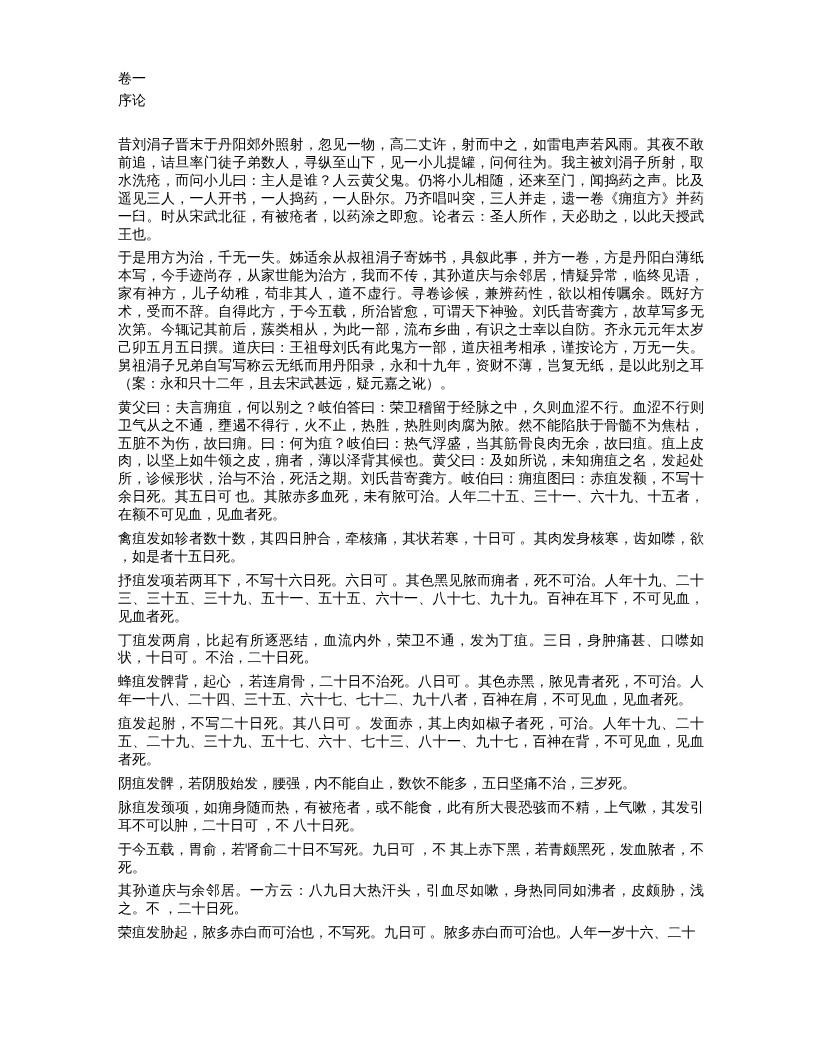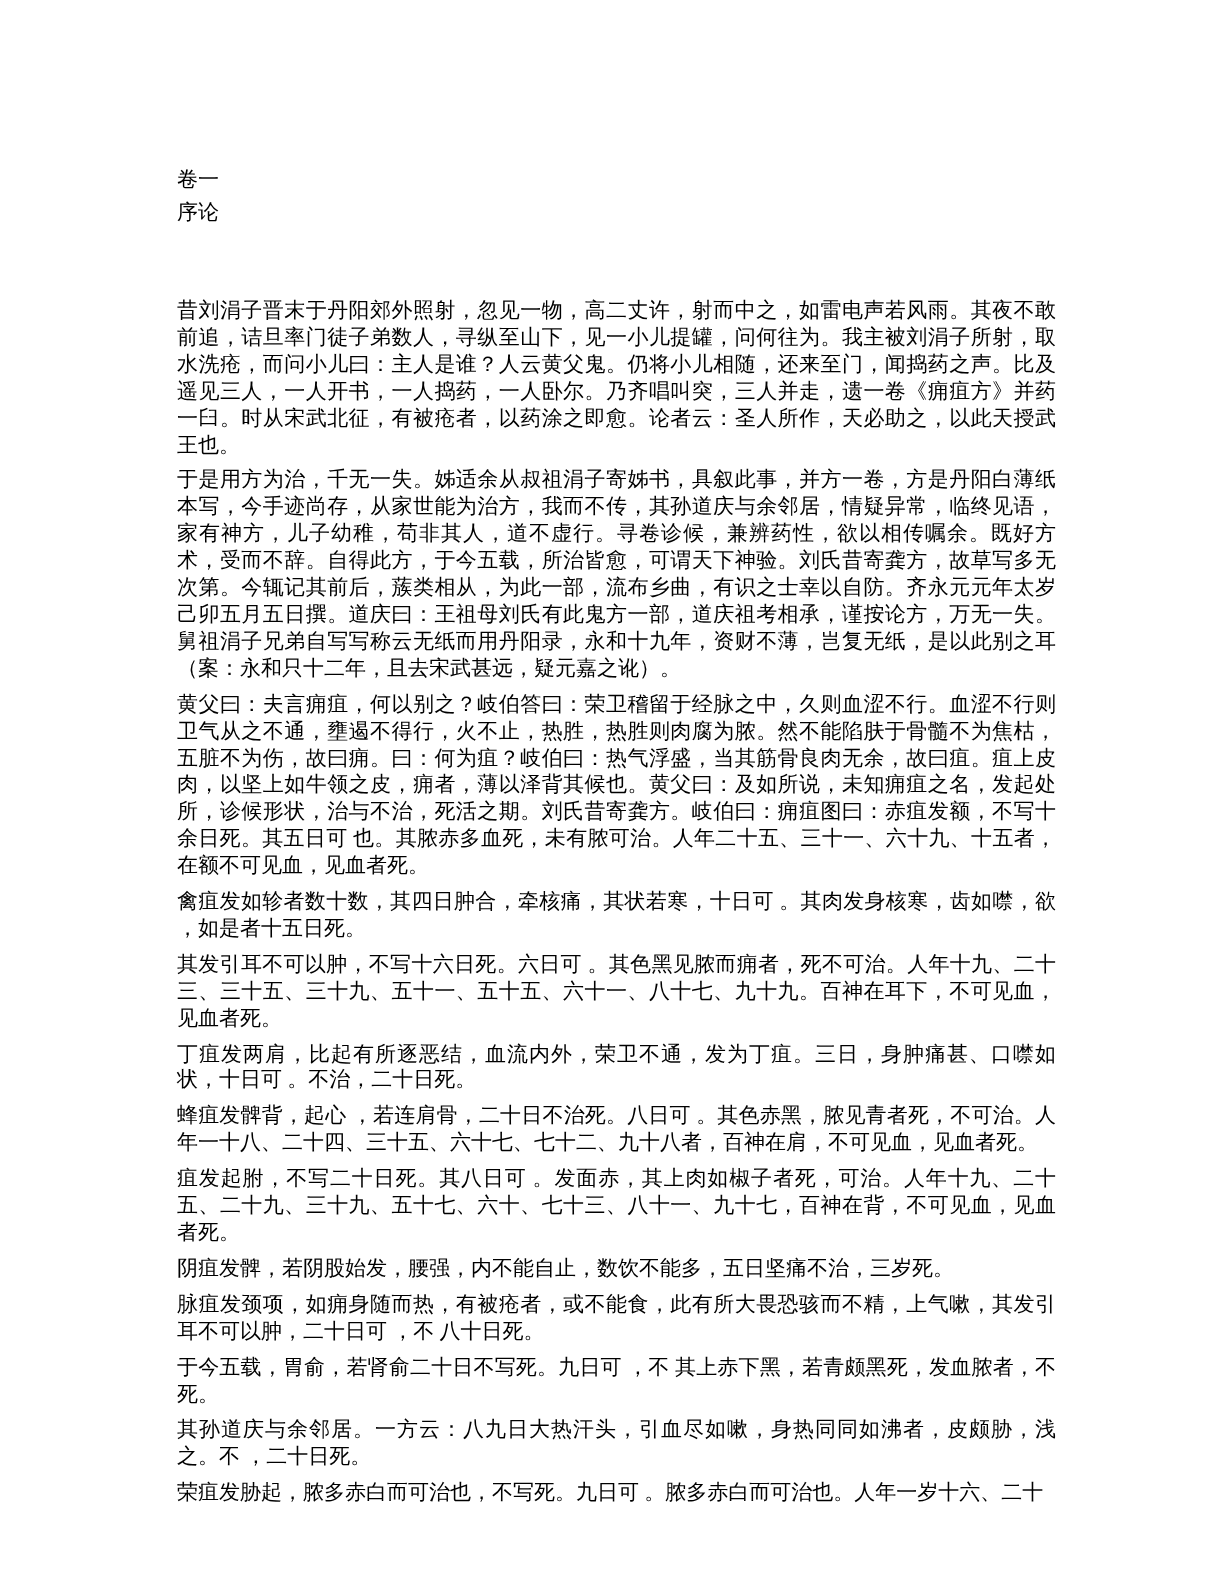--- a/index.html
+++ b/index.html
@@ -11,30 +11,30 @@
       width: 816px;
       height: 1056px;
       overflow: hidden;
     }
     .page {
       box-sizing: border-box;
       width: 816px;
       height: 1056px;
       background: #ffffff;
       color: #000000;
-      padding: 110px 100px 30px 118px;
+      padding: 68px 100px 30px 118px;
       font-family: "Liberation Serif", "DejaVu Serif", serif;
       overflow: hidden;
     }
     .front-matter {
       font-size: 14px;
       line-height: 22px;
     }
     .body-text {
-      margin-top: 45px;
+      margin-top: 24px;
       width: 586px;
       font-size: 14px;
       line-height: 17.9px;
       text-align: justify;
     }
     .body-text p {
       margin: 0 0 6px 0;
       padding: 0;
     }
   </style>
@@ -44,21 +44,21 @@
 <div class="page">
   <div class="front-matter">
     <div>卷一</div>
     <div>序论</div>
   </div>
   <div class="body-text">
     <p>昔刘涓子晋末于丹阳郊外照射，忽见一物，高二丈许，射而中之，如雷电声若风雨。其夜不敢前追，诘旦率门徒子弟数人，寻纵至山下，见一小儿提罐，问何往为。我主被刘涓子所射，取水洗疮，而问小儿曰：主人是谁？人云黄父鬼。仍将小儿相随，还来至门，闻捣药之声。比及遥见三人，一人开书，一人捣药，一人卧尔。乃齐唱叫突，三人并走，遗一卷《痈疽方》并药一臼。时从宋武北征，有被疮者，以药涂之即愈。论者云：圣人所作，天必助之，以此天授武王也。</p>
     <p>于是用方为治，千无一失。姊适余从叔祖涓子寄姊书，具叙此事，并方一卷，方是丹阳白薄纸本写，今手迹尚存，从家世能为治方，我而不传，其孙道庆与余邻居，情疑异常，临终见语，家有神方，儿子幼稚，苟非其人，道不虚行。寻卷诊候，兼辨药性，欲以相传嘱余。既好方术，受而不辞。自得此方，于今五载，所治皆愈，可谓天下神验。刘氏昔寄龚方，故草写多无次第。今辄记其前后，蔟类相从，为此一部，流布乡曲，有识之士幸以自防。齐永元元年太岁己卯五月五日撰。道庆曰：王祖母刘氏有此鬼方一部，道庆祖考相承，谨按论方，万无一失。舅祖涓子兄弟自写写称云无纸而用丹阳录，永和十九年，资财不薄，岂复无纸，是以此别之耳（案：永和只十二年，且去宋武甚远，疑元嘉之讹）。</p>
     <p>黄父曰：夫言痈疽，何以别之？岐伯答曰：荣卫稽留于经脉之中，久则血涩不行。血涩不行则卫气从之不通，壅遏不得行，火不止，热胜，热胜则肉腐为脓。然不能陷肤于骨髓不为焦枯，五脏不为伤，故曰痈。曰：何为疽？岐伯曰：热气浮盛，当其筋骨良肉无余，故曰疽。疽上皮肉，以坚上如牛领之皮，痈者，薄以泽背其候也。黄父曰：及如所说，未知痈疽之名，发起处所，诊候形状，治与不治，死活之期。刘氏昔寄龚方。岐伯曰：痈疽图曰：赤疽发额，不写十余日死。其五日可 也。其脓赤多血死，未有脓可治。人年二十五、三十一、六十九、十五者，在额不可见血，见血者死。</p>
     <p>禽疽发如轸者数十数，其四日肿合，牵核痛，其状若寒，十日可 。其肉发身核寒，齿如噤，欲 ，如是者十五日死。</p>
-    <p>其发引耳不可以肿，不写十六日死。六日可 。其色黑见脓而痈者，死不可治。人年十九、二十三、三十五、三十九、五十一、五十五、六十一、八十七、九十九。百神在耳下，不可见血，见血者死。</p>
+    <p>抒疽发项若两耳下，不写十六日死。六日可 。其色黑见脓而痈者，死不可治。人年十九、二十三、三十五、三十九、五十一、五十五、六十一、八十七、九十九。百神在耳下，不可见血，见血者死。</p>
     <p>丁疽发两肩，比起有所逐恶结，血流内外，荣卫不通，发为丁疽。三日，身肿痛甚、口噤如 状，十日可 。不治，二十日死。</p>
     <p>蜂疽发髀背，起心 ，若连肩骨，二十日不治死。八日可 。其色赤黑，脓见青者死，不可治。人年一十八、二十四、三十五、六十七、七十二、九十八者，百神在肩，不可见血，见血者死。</p>
     <p>疽发起胕，不写二十日死。其八日可 。发面赤，其上肉如椒子者死，可治。人年十九、二十五、二十九、三十九、五十七、六十、七十三、八十一、九十七，百神在背，不可见血，见血者死。</p>
     <p>阴疽发髀，若阴股始发，腰强，内不能自止，数饮不能多，五日坚痛不治，三岁死。</p>
     <p>脉疽发颈项，如痈身随而热，有被疮者，或不能食，此有所大畏恐骇而不精，上气嗽，其发引耳不可以肿，二十日可 ，不 八十日死。</p>
     <p>于今五载，胃俞，若肾俞二十日不写死。九日可 ，不 其上赤下黑，若青颇黑死，发血脓者，不死。</p>
     <p>其孙道庆与余邻居。一方云：八九日大热汗头，引血尽如嗽，身热同同如沸者，皮颇胁，浅 之。不 ，二十日死。</p>
     <p>荣疽发胁起，脓多赤白而可治也，不写死。九日可 。脓多赤白而可治也。人年一岁十六、二十</p>
   </div>
 </div>

